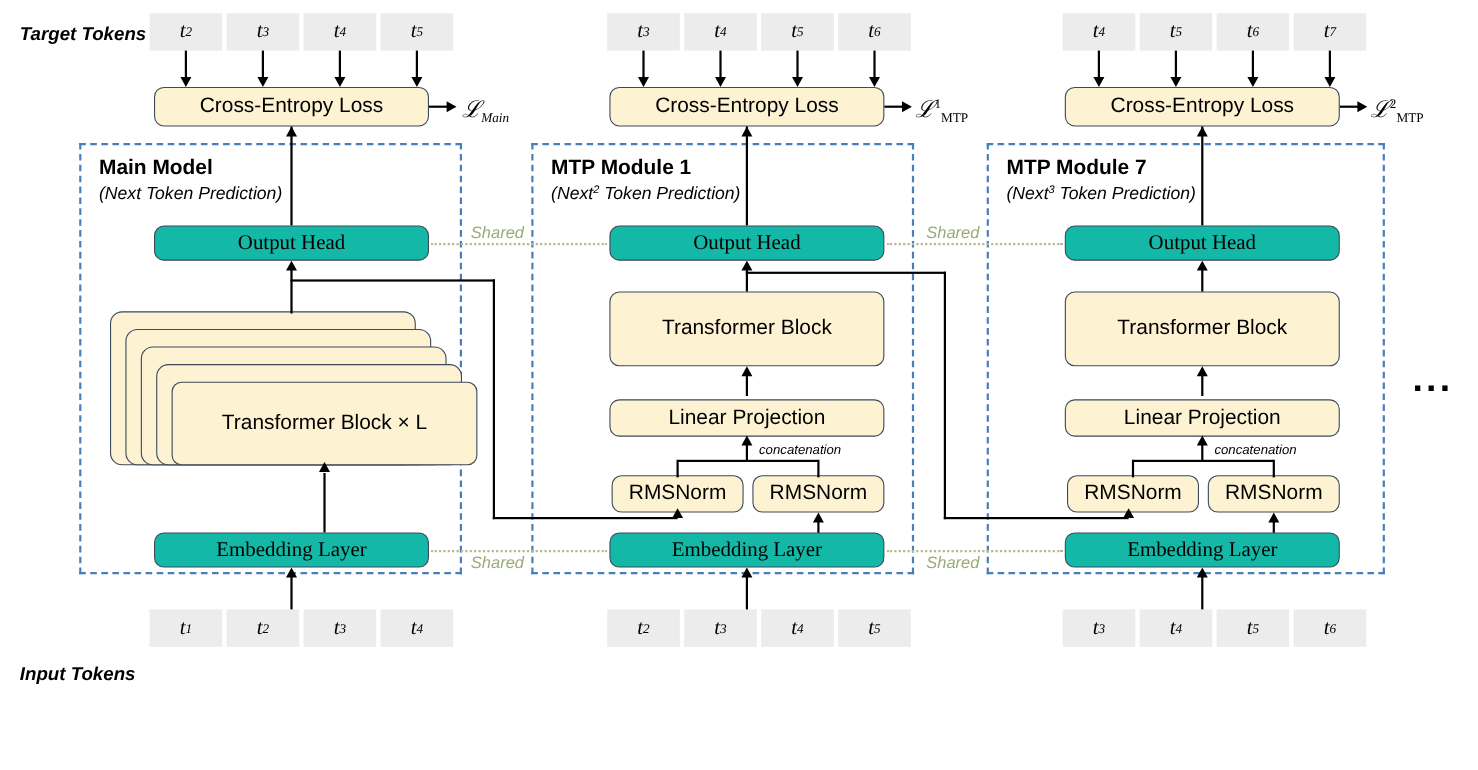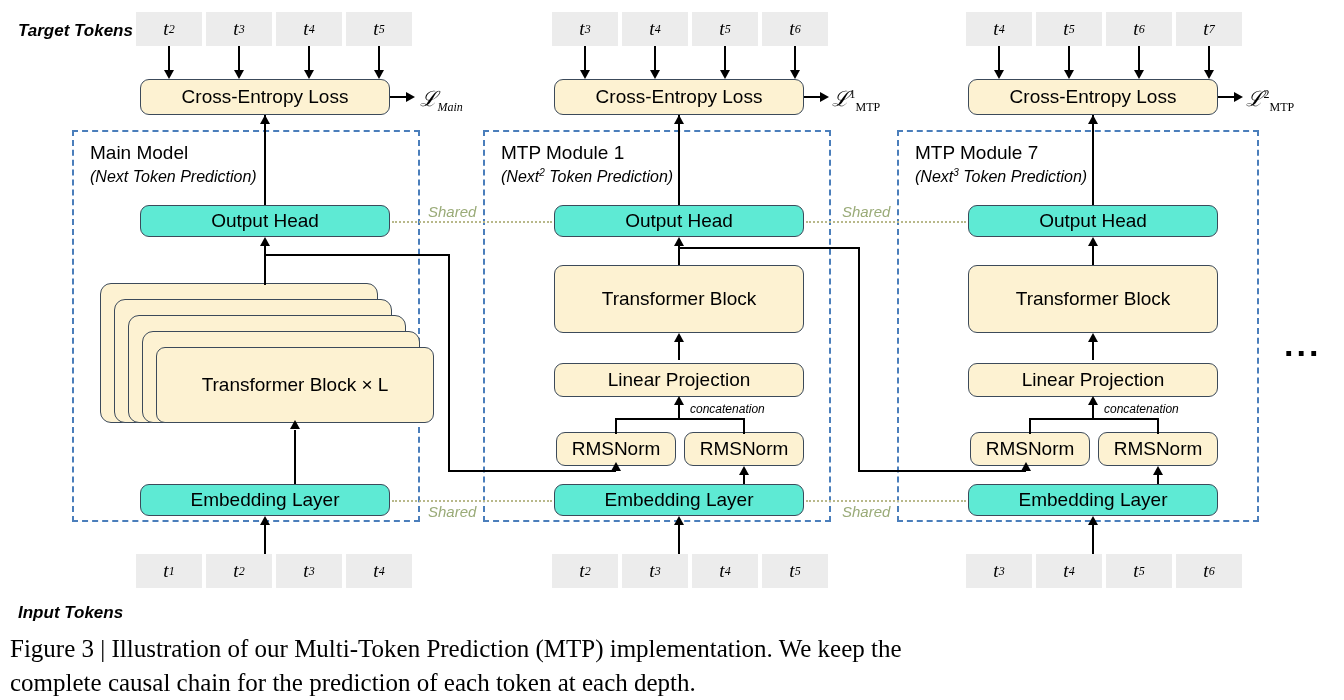--- a/index.html
+++ b/index.html
@@ -14,30 +14,30 @@
   .tok sub{font-size:12px;font-style:italic;}
 
   .sidelab{position:absolute;font-style:italic;font-weight:bold;font-size:17px;
            font-family:"Liberation Sans",sans-serif;white-space:nowrap;text-align:right;}
 
   
   .box{position:absolute;box-sizing:border-box;border:1.6px solid #3c4a5a;border-radius:9px;
        display:flex;align-items:center;justify-content:center;font-size:19px;
        font-family:"Liberation Sans",sans-serif;color:#000;white-space:nowrap;}
   .yellow{background:#fdf2d2;}
-  .green{background:#5eead4;}
+  .green{background:#14b8a6;font-family:Liberation Serif, serif;}
 
   
   .stackcard{position:absolute;box-sizing:border-box;border:1.6px solid #3c4a5a;
              border-radius:11px;background:#fdf2d2;}
 
   
   .modframe{position:absolute;box-sizing:border-box;border:2.6px dashed #4a7ebb;background:transparent;}
 
-  .modtitle{position:absolute;font-weight:normal;font-size:19px;white-space:nowrap;}
+  .modtitle{position:absolute;font-weight:bold;font-size:19px;white-space:nowrap;}
   .modsub{position:absolute;font-style:italic;font-size:16px;white-space:nowrap;}
   .modsub sup{font-size:10px;}
 
   
   .vline{position:absolute;background:#000;width:1.8px;}
   .hline{position:absolute;background:#000;height:1.8px;}
   .arrowup{position:absolute;width:0;height:0;border-left:5px solid transparent;
            border-right:5px solid transparent;border-bottom:9px solid #000;}
   .arrowdown{position:absolute;width:0;height:0;border-left:5px solid transparent;
              border-right:5px solid transparent;border-top:9px solid #000;}
@@ -339,18 +339,14 @@
 
   <div class="vline" style="left:264px;top:522px;height:32px;"></div>
   <div class="arrowup" style="left:260px;top:516px;"></div>
   <div class="vline" style="left:678px;top:522px;height:32px;"></div>
   <div class="arrowup" style="left:674px;top:516px;"></div>
   <div class="vline" style="left:1092px;top:522px;height:32px;"></div>
   <div class="arrowup" style="left:1088px;top:516px;"></div>
 
   <div class="ellipsis" style="left:1284px;top:327px;">...</div>
 
-  <div class="caption" style="left:10px;top:632px;width:1330px;">
-    <div>Figure 3 | Illustration of our Multi-Token Prediction (MTP) implementation. We keep the</div>
-    <div>complete causal chain for the prediction of each token at each depth.</div>
-  </div>
 
 </div>
 
 </body></html>

